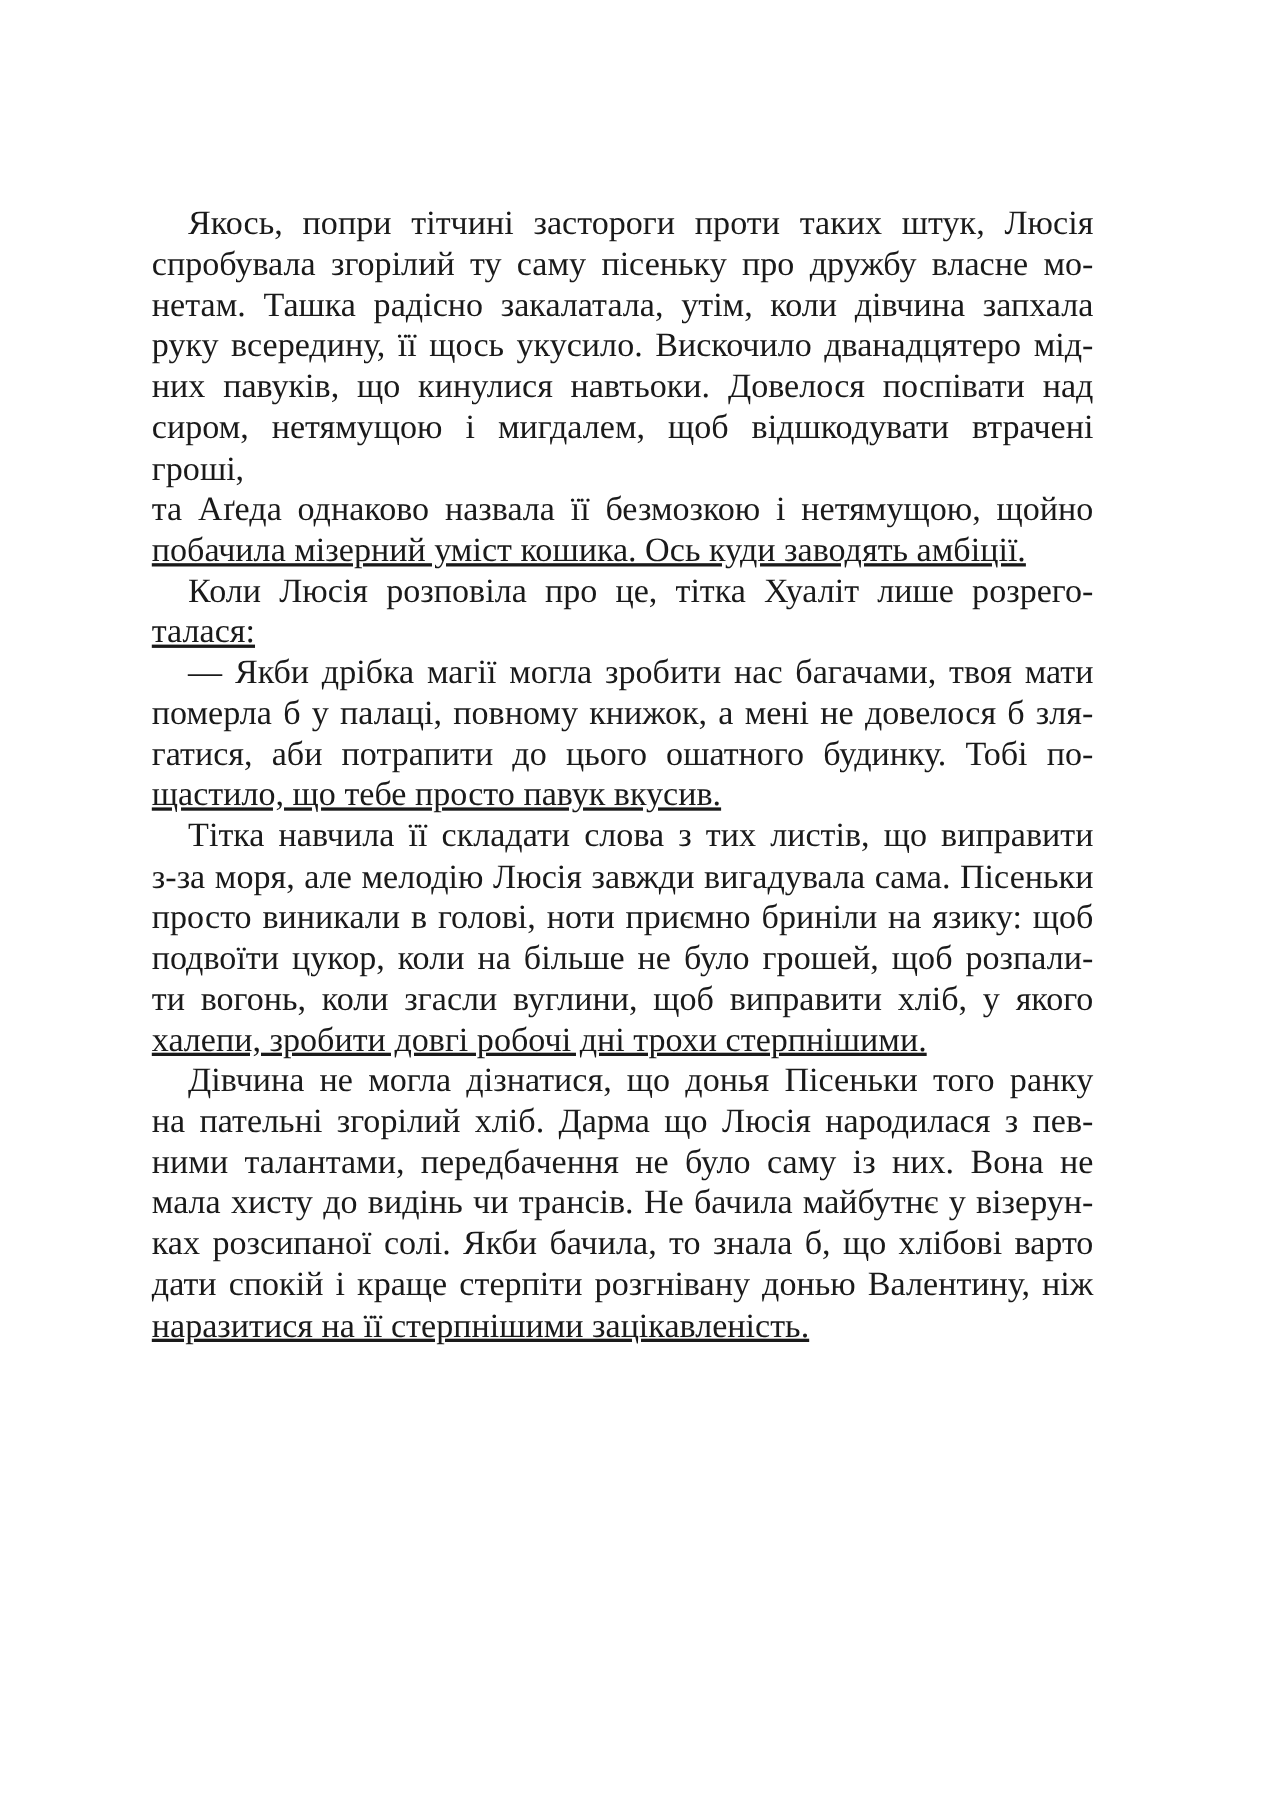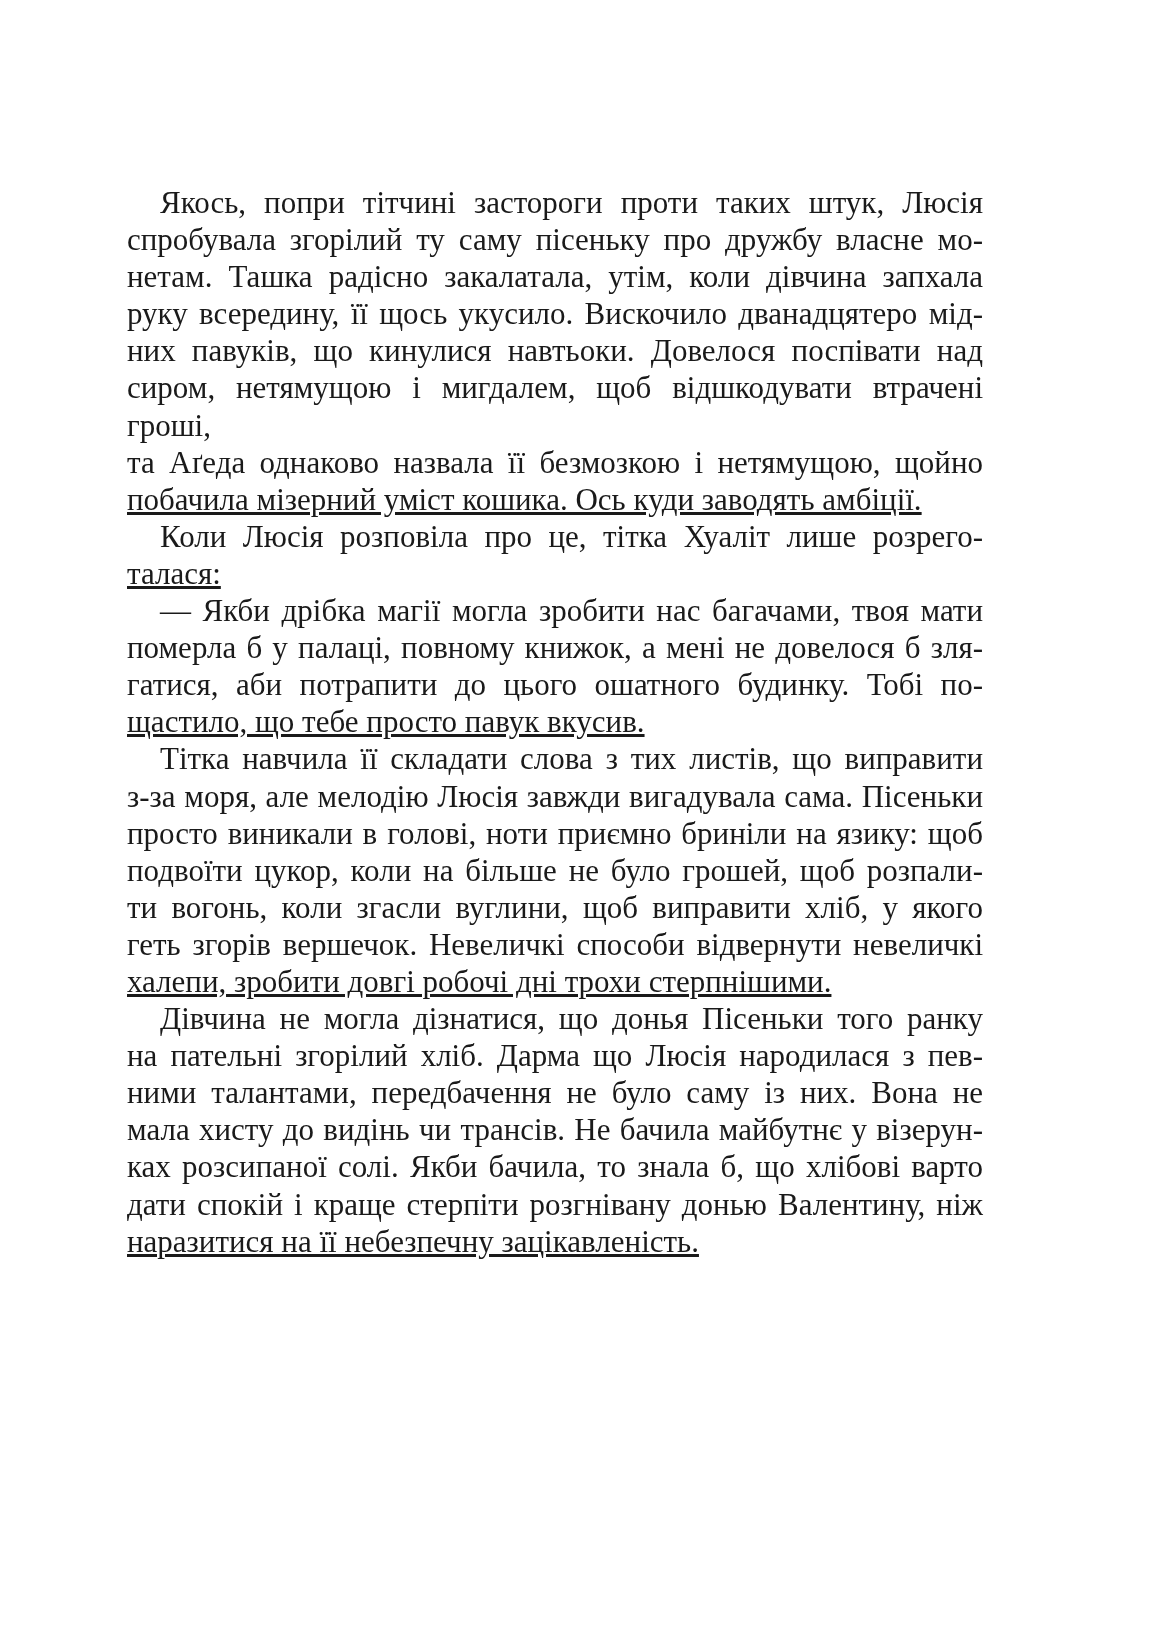--- a/index.html
+++ b/index.html
@@ -9,21 +9,21 @@
   }
   .page {
     position: relative;
     width: 1166px;
     height: 1630px;
     background: #ffffff;
     overflow: hidden;
   }
   .text-block {
     position: absolute;
-    left: 127px;
+    left: 138px;
     top: 184px;
     width: 856px;
     font-family: "Liberation Serif", "DejaVu Serif", serif;
     font-size: 31px;
     line-height: 37.1px;
     color: #1a1a1a;
     font-weight: 400;
   }
   .paragraph {
     margin: 0;
@@ -68,26 +68,25 @@
         <div class="line">померла б у палаці, повному книжок, а мені не довелося б зля-</div>
         <div class="line">гатися, аби потрапити до цього ошатного будинку. Тобі по-</div>
         <div class="line last">щастило, що тебе просто павук вкусив.</div>
       </div>
       <div class="paragraph">
         <div class="line first">Тітка навчила її складати слова з тих листів, що виправити</div>
         <div class="line">з-за моря, але мелодію Люсія завжди вигадувала сама. Пісеньки</div>
         <div class="line">просто виникали в голові, ноти приємно бриніли на язику: щоб</div>
         <div class="line">подвоїти цукор, коли на більше не було грошей, щоб розпали-</div>
         <div class="line">ти вогонь, коли згасли вуглини, щоб виправити хліб, у якого</div>
-        <div class="line">геть згорів вершечок. Невеличкі способи відвернути невеличкі</div>
         <div class="line last">халепи, зробити довгі робочі дні трохи стерпнішими.</div>
       </div>
       <div class="paragraph">
         <div class="line first">Дівчина не могла дізнатися, що донья Пісеньки того ранку</div>
         <div class="line">на пательні згорілий хліб. Дарма що Люсія народилася з пев-</div>
         <div class="line">ними талантами, передбачення не було саму із них. Вона не</div>
         <div class="line">мала хисту до видінь чи трансів. Не бачила майбутнє у візерун-</div>
         <div class="line">ках розсипаної солі. Якби бачила, то знала б, що хлібові варто</div>
         <div class="line">дати спокій і краще стерпіти розгнівану донью Валентину, ніж</div>
-        <div class="line last">наразитися на її небезпечну зацікавленість.</div>
+        <div class="line last">наразитися на її стерпнішими зацікавленість.</div>
       </div>
     </div>
 </div>
 
 </body></html>

